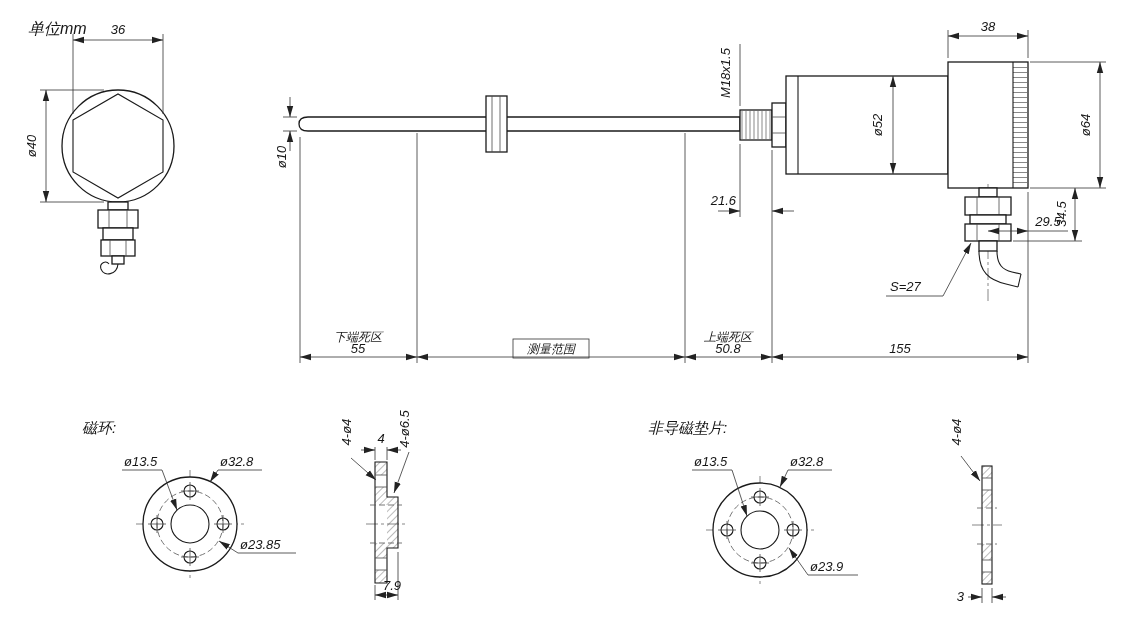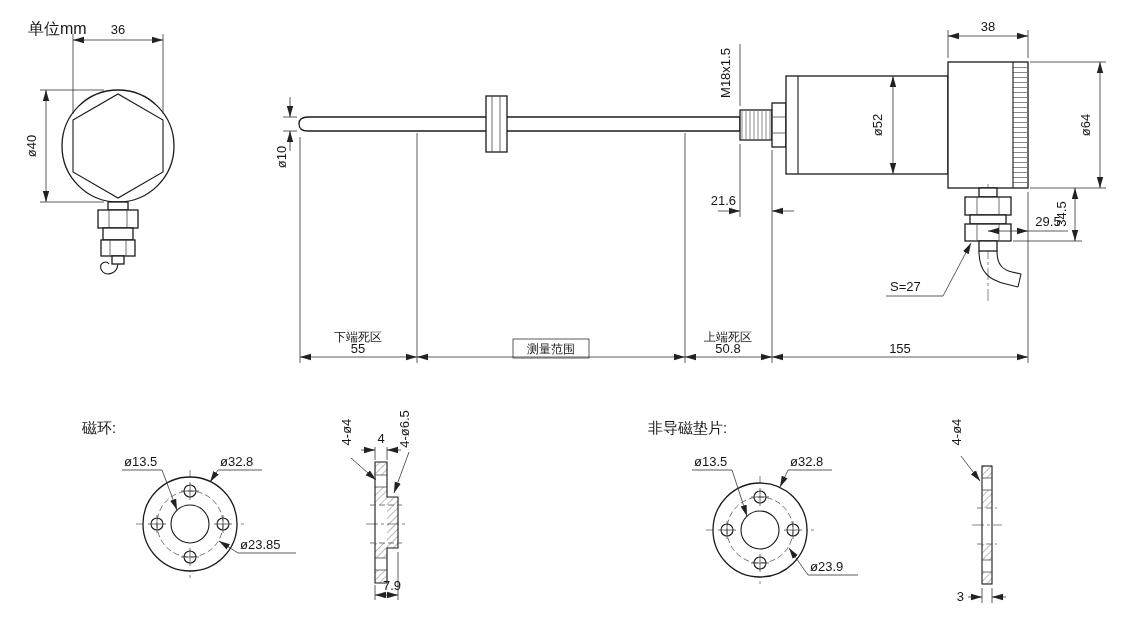--- a/index.html
+++ b/index.html
@@ -1,16 +1,16 @@
 <!DOCTYPE html>
 <html><head>
 <meta charset="utf-8">
 <style>
   html,body{margin:0;padding:0;background:#fff;}
-  .canvas{position:relative;width:1148px;height:632px;background:#ffffff;overflow:hidden;}
+  .canvas{position:relative;width:1148px;height:632px;background:#ffffff;overflow:hidden;font-style:italic;}
   svg{position:absolute;left:0;top:0;}
   text{font-family:"Liberation Sans","DejaVu Sans",sans-serif;fill:#161616;font-size:13px;}
   .lbl{font-size:15px;}
   .ttl{font-size:16px;}
   .sm{font-size:12px;}
   .p{fill:#ffffff;stroke:#1b1b1b;stroke-width:1.3;stroke-linejoin:miter;}
   .pl{fill:none;stroke:#1b1b1b;stroke-width:1.1;}
   .thin{fill:none;stroke:#4a4a4a;stroke-width:0.8;}
   .dim{fill:none;stroke:#333333;stroke-width:0.8;}
   .cl{fill:none;stroke:#555555;stroke-width:0.7;stroke-dasharray:12 3 3 3;}

